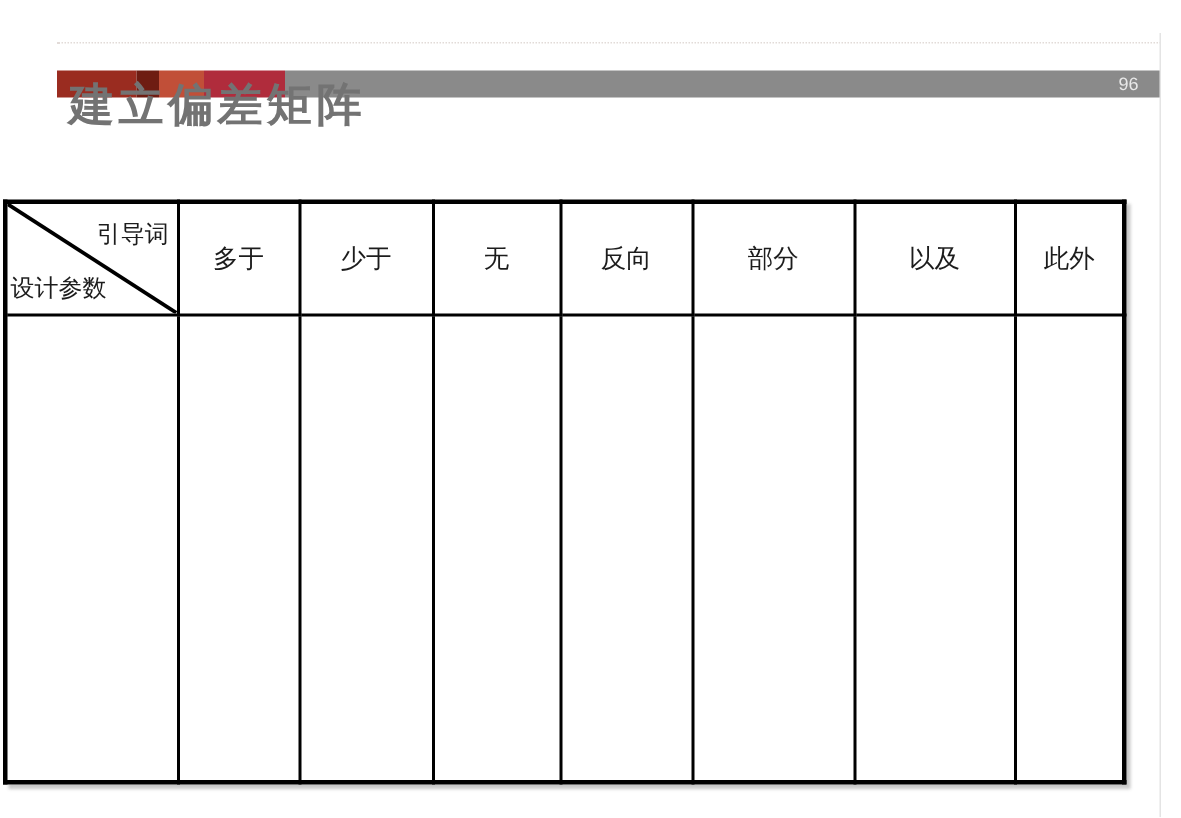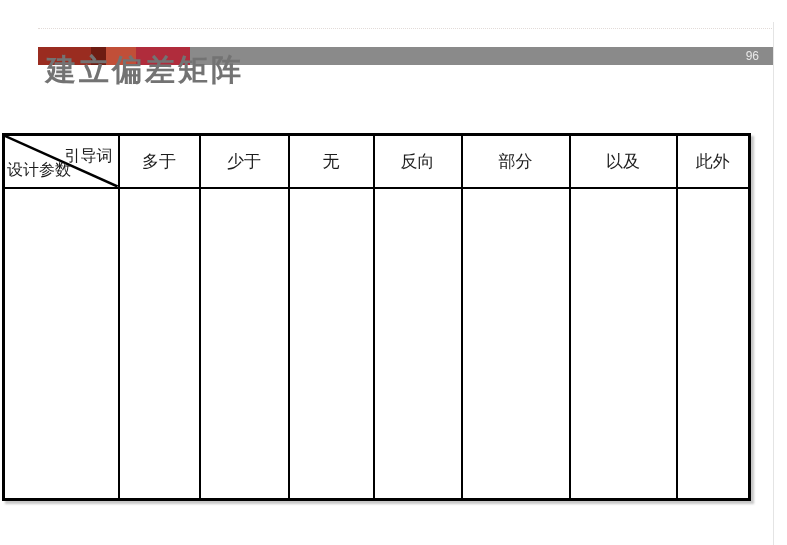--- a/index.html
+++ b/index.html
@@ -86,21 +86,21 @@
   .matrix td, .matrix th {
     border: 2px solid #000000;
     padding: 0;
     font-weight: normal;
     font-size: 17px;
     color: #1c1c1c;
     text-align: center;
     vertical-align: middle;
     font-family: "Liberation Serif", "DejaVu Serif", serif;
   }
-  .matrix tr.header-row { height: 53px; }
+  .matrix tr.header-row { height: 75px; }
   .matrix tr.body-row   { height: 312px; }
 
   .corner-cell {
     position: relative;
   }
   .corner-cell svg {
     position: absolute;
     left: 0; top: 0;
     width: 100%; height: 100%;
     display: block;

